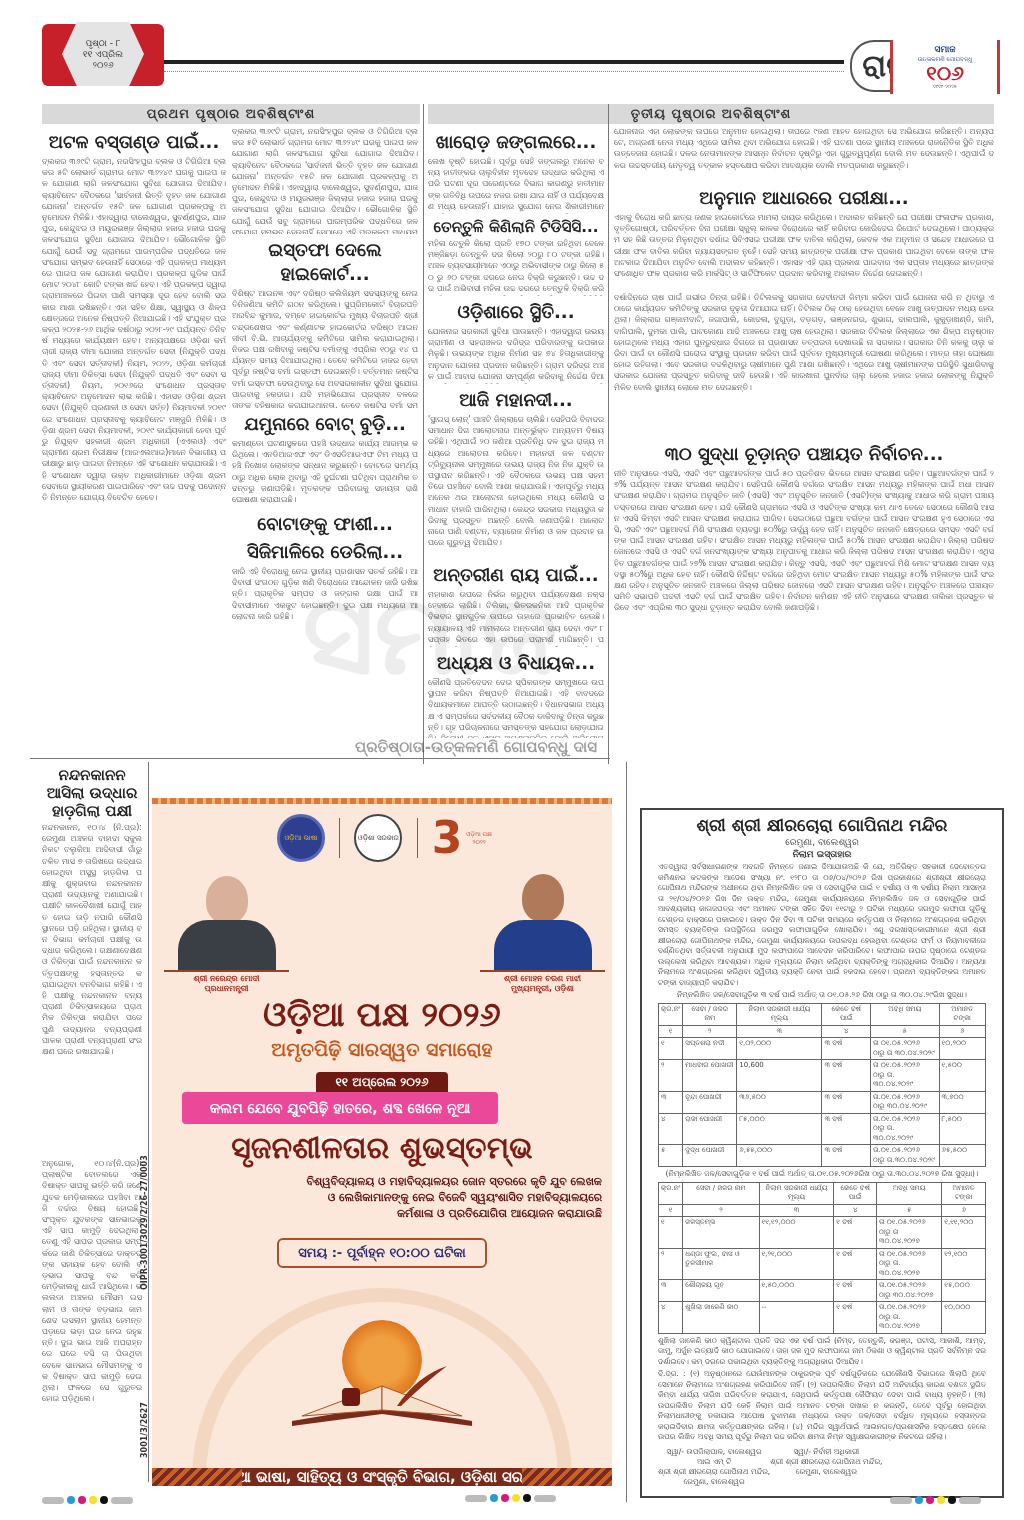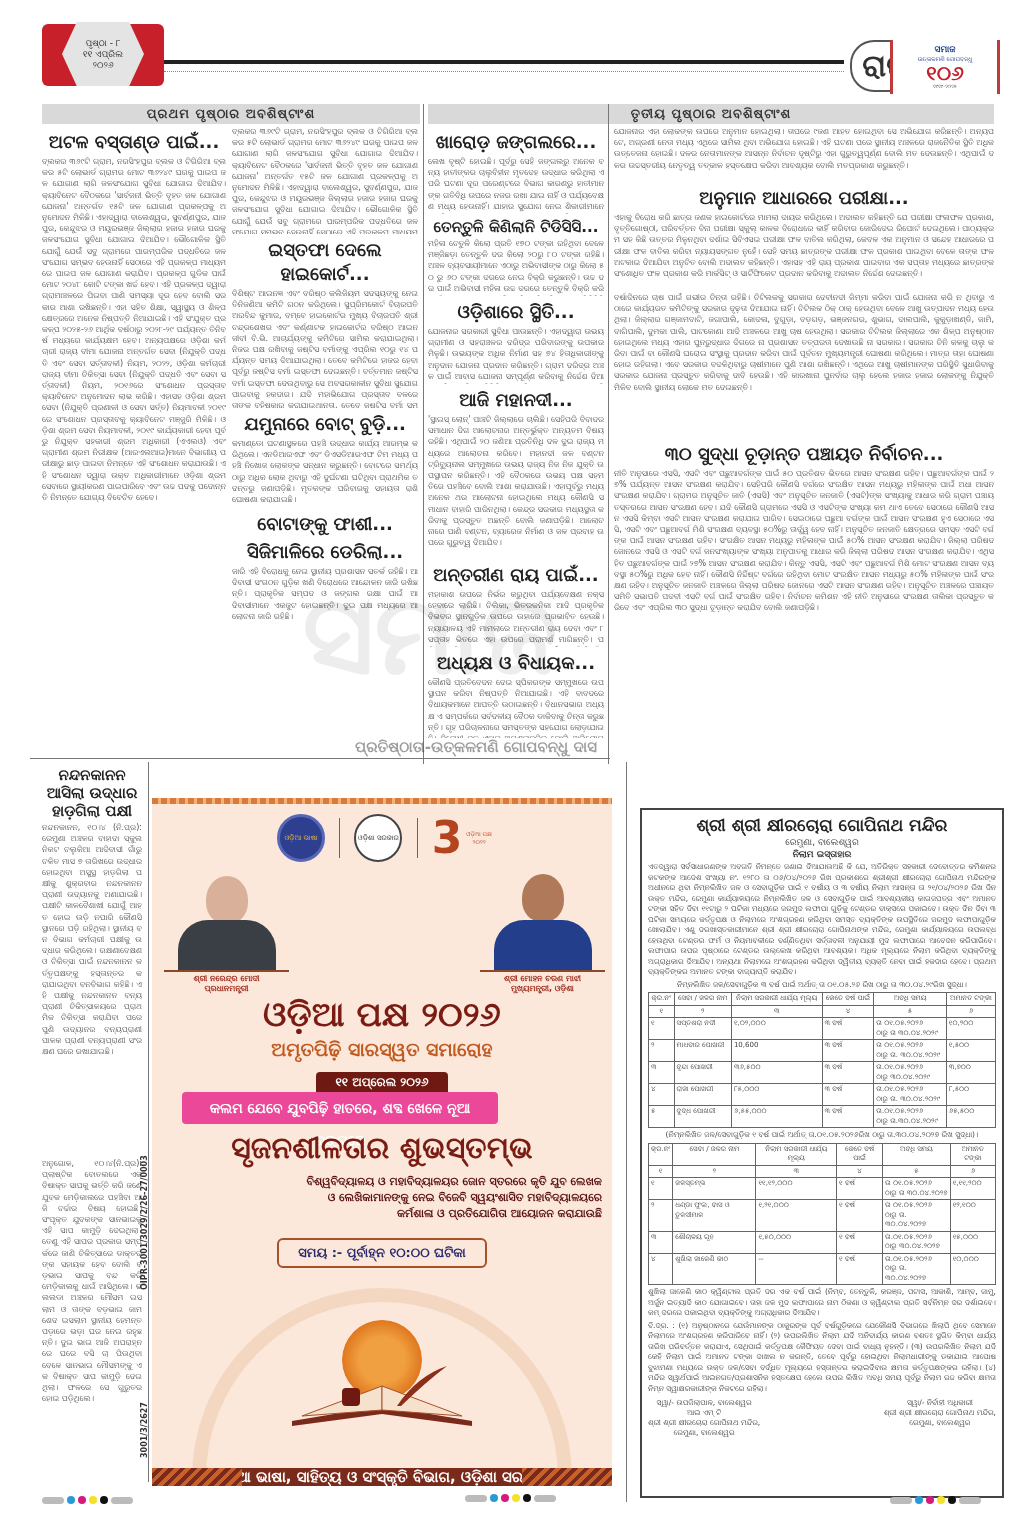--- a/index.html
+++ b/index.html
@@ -47,28 +47,28 @@
 .ad .big{position:absolute;left:0;width:100%;text-align:center;top:332px;font-size:30px;font-weight:bold;color:#7a1c14}
 .ad .desc{position:absolute;left:10px;width:440px;text-align:right;top:376px;font-size:11px;line-height:16px;font-weight:bold;color:#5a1010}
 .ad .time{position:absolute;left:125px;top:440px;width:210px;height:30px;border:2px solid #a8502a;border-radius:6px;color:#2a2a6e;font-size:13px;font-weight:bold;text-align:center;line-height:26px}
 .ad .arc{position:absolute;left:40px;top:490px;width:380px;height:380px;border-radius:50%;border:14px solid #f3d7c1}
 .ad .sun{position:absolute;left:190px;top:522px;width:80px;height:80px;border-radius:50%;background:radial-gradient(circle,#f0a040 40%,#e07820 70%,transparent 72%)}
 .ad .book{position:absolute;left:135px;top:568px;width:190px;height:62px}
 .ad .footer{position:absolute;left:0;bottom:0;width:100%;height:18px;background:#7a2a1a;color:#fff;font-size:15px;font-weight:bold;text-align:center;line-height:18px}
 .ad .footer .pat{position:absolute;top:0;width:90px;height:18px;background:repeating-linear-gradient(135deg,#c8602a 0 4px,#7a2a1a 4px 8px)}
 .sidecode{position:absolute;font-size:8px;color:#333;font-weight:bold;transform:rotate(-90deg);transform-origin:left top;white-space:nowrap}
 
-.notice{left:640px;top:808px;width:364px;height:690px;border:2px solid #444;padding:4px 6px}
+.notice{left:640px;top:808px;width:364px;height:690px;border:2px solid #444;padding:4px 16px}
 .notice .nt{font-size:17px;font-weight:bold;color:#222;text-align:center;line-height:22px}
 .notice .ns{font-size:9px;text-align:center;color:#333;line-height:12px}
 .notice p{font-size:7.5px;line-height:10.5px;color:#444;text-align:justify;margin-top:2px}
 table.auction{width:100%;border-collapse:collapse;font-size:7px;color:#444;margin-top:2px}
 table.auction th,table.auction td{border:1px solid #666;padding:1px 2px;vertical-align:top;line-height:9.5px}
 table.auction th{font-weight:normal;text-align:center}
-.sig{display:flex;justify-content:space-between;font-size:7.5px;text-align:center;line-height:10px;color:#444;margin-top:4px}
+.sig{display:flex;font-size:7.5px;text-align:center;line-height:10px;color:#444;margin-top:4px}
 .cmyk{position:absolute;display:flex;gap:3px;align-items:center}
 .cmyk span{display:block;border-radius:50%;width:8px;height:8px}
 .cmyk .pill{width:22px;height:7px;border-radius:4px;background:#bbb}
 .watermark{position:absolute;left:240px;top:570px;width:380px;height:130px;font-size:110px;font-weight:bold;color:rgba(0,0,0,0.07);line-height:130px;text-align:center}
 .credit{position:absolute;left:355px;top:738px;font-size:15px;font-weight:bold;color:rgba(60,60,60,0.5)}
 </style>
 </head>
 <body>
 
 <div class="abs pagetag">

